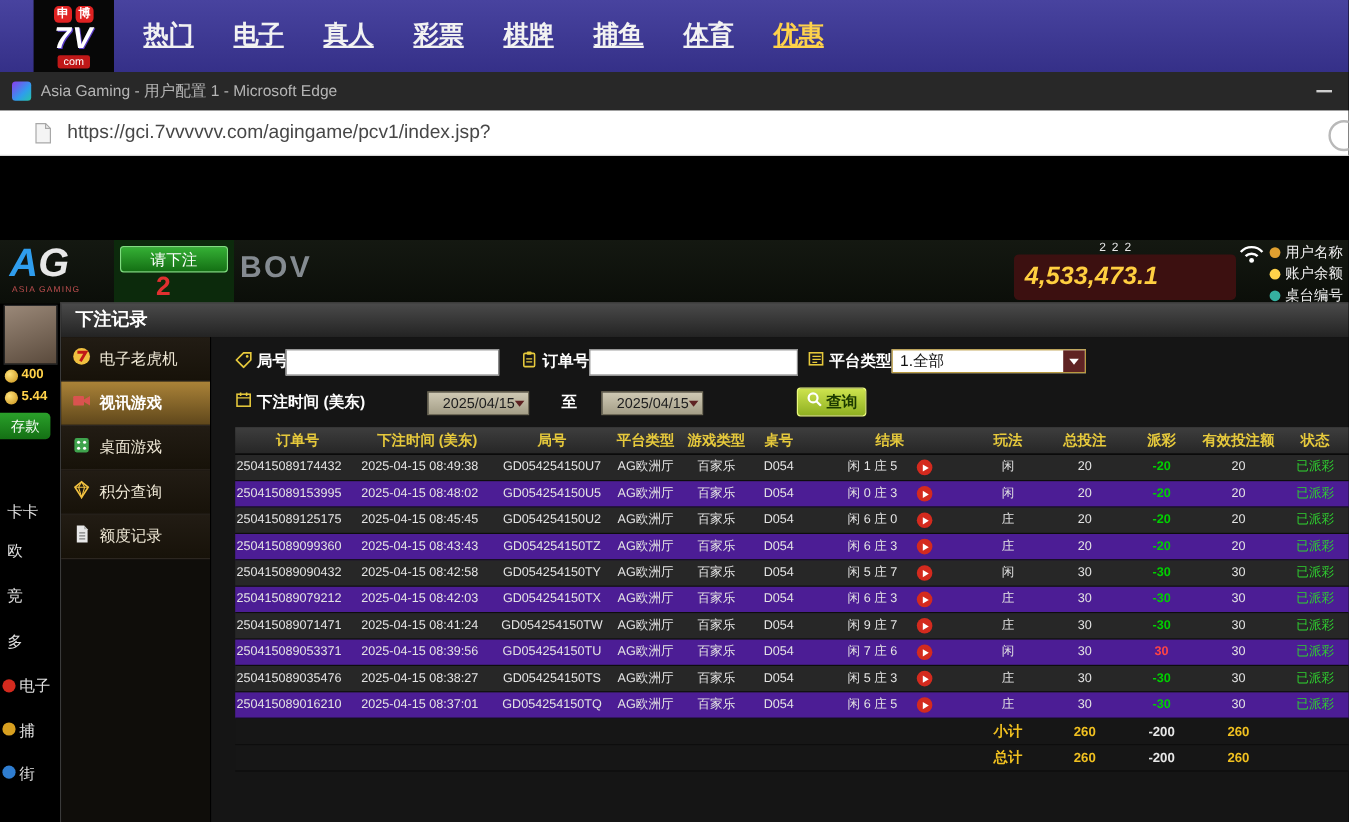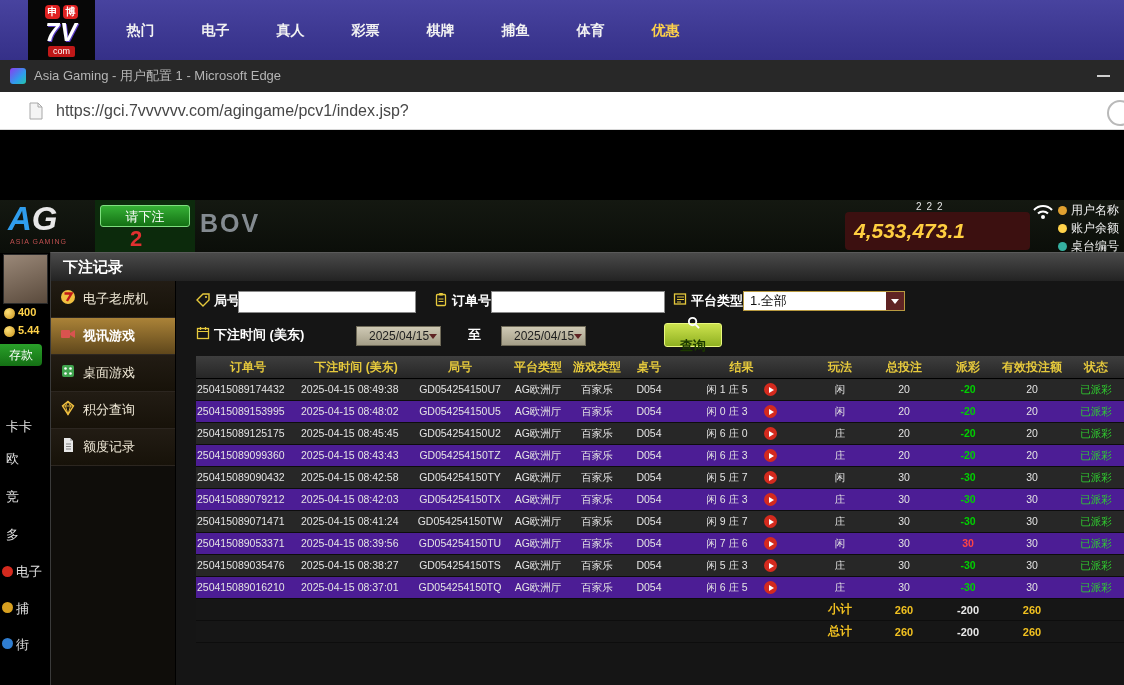--- a/index.html
+++ b/index.html
@@ -7,21 +7,21 @@
   [data-interactable="true"]{cursor:pointer;}
 
   
   .topnav{position:absolute;left:0;top:0;width:100%;height:60px;background:linear-gradient(180deg,#48439f,#353088);}
   .logo{position:absolute;left:28px;top:0;width:67px;height:60px;background:#070707;display:flex;flex-direction:column;align-items:center;}
   .badges{display:flex;gap:3px;margin-top:5px;}
   .badge{width:15px;height:14px;background:#e02222;border-radius:4px;color:#fff;font-size:10px;line-height:14px;text-align:center;font-weight:bold;}
   .logo-text{font-size:25px;font-weight:bold;font-style:italic;color:#fff;line-height:27px;letter-spacing:1px;text-shadow:1px 1px 0 #5a3cc8;}
   .logo-sub{font-size:9px;color:#fff;background:#c01818;padding:0 5px;border-radius:2px;line-height:11px;}
   .nav-items{position:absolute;left:103px;top:0;height:60px;display:flex;}
-  .nav-item{width:75px;text-align:center;line-height:60px;color:#f2f2f2;font-size:14px;font-weight:bold;}
+  .nav-item{width:75px;text-align:center;line-height:60px;color:#f2f2f2;font-size:21px;font-weight:bold;text-decoration:underline;}
   .nav-item.active{color:#ffd24a;}
 
   
   .titlebar{position:absolute;left:0;top:60px;width:100%;height:32px;background:#282828;}
   .favicon{position:absolute;left:10px;top:8px;width:16px;height:16px;border-radius:3px;background:linear-gradient(135deg,#8a3cf0 0%,#2f9ded 60%,#25c4a8 100%);}
   .win-title{position:absolute;left:34px;top:0;line-height:32px;font-size:13px;color:#b5b5b5;}
   .minimize{position:absolute;right:14px;top:15px;width:13px;border-top:2px solid #cfcfcf;}
   .urlbar{position:absolute;left:0;top:92px;width:100%;height:38px;background:#ffffff;border-bottom:1px solid #d8d8d8;box-sizing:border-box;}
   .page-icon{position:absolute;left:28px;top:10px;}
   .url-text{position:absolute;left:56px;top:0;line-height:37px;font-size:16px;color:#474747;}
@@ -68,21 +68,21 @@
   .f-label{position:absolute;color:#fff;font-size:13px;font-weight:bold;line-height:20px;white-space:nowrap;}
   .f-icon{position:absolute;}
   .f-input{position:absolute;height:18px;background:#fff;border:1px solid #8a8a8a;box-sizing:content-box;}
   .dd-platform{position:absolute;left:567px;top:10px;width:162px;height:20px;background:#fff;border:1px solid #b89a40;box-sizing:border-box;}
   .dd-text{margin-left:6px;font-size:13px;color:#111;line-height:18px;}
   .dd-arrow{position:absolute;right:0;top:0;width:18px;height:100%;background:#5f2323;display:flex;align-items:center;justify-content:center;}
   .caret{width:0;height:0;border-left:4px solid transparent;border-right:4px solid transparent;border-top:5px solid #fff;}
   .date-select{position:absolute;top:45px;width:85px;height:20px;background:linear-gradient(180deg,#cfc9b4,#a49e87);border:1px solid #6f6a58;display:flex;align-items:center;justify-content:space-between;padding:0 12px;box-sizing:border-box;}
   .date-text{font-size:12px;color:#1e1e1e;}
   .date-select .caret{border-top-color:#5f2323;}
-  .search-btn{position:absolute;left:488px;top:42px;width:58px;height:24px;background:linear-gradient(180deg,#cde34e,#8fb021);border:1px solid #e9f87d;border-radius:3px;display:flex;align-items:center;justify-content:center;gap:4px;box-sizing:border-box;flex-direction:column;}
+  .search-btn{position:absolute;left:488px;top:42px;width:58px;height:24px;background:linear-gradient(180deg,#cde34e,#8fb021);border:1px solid #e9f87d;border-radius:3px;display:flex;align-items:center;justify-content:center;gap:4px;box-sizing:border-box;}
   .search-label{font-size:13px;font-weight:bold;color:#1c3a00;}
 
   
   .table{position:absolute;left:20px;top:75px;width:929px;}
   .thead{display:flex;height:22px;background:linear-gradient(180deg,#3e3e3e,#262626);border-bottom:1px solid #000;}
   .th{font-size:12px;font-weight:bold;color:#e6c93c;text-align:center;line-height:22px;white-space:nowrap;overflow:hidden;}
   .trow{display:flex;height:21px;align-items:center;background:#272727;border-bottom:1px solid #0d0d0d;}
   .trow.alt{background:#4c1d95;}
   .td{font-size:10.5px;color:#e3e3e3;text-align:center;line-height:21px;white-space:nowrap;overflow:hidden;}
   .td.c0,.td.c1{text-align:left;padding-left:1px;box-sizing:border-box;}

